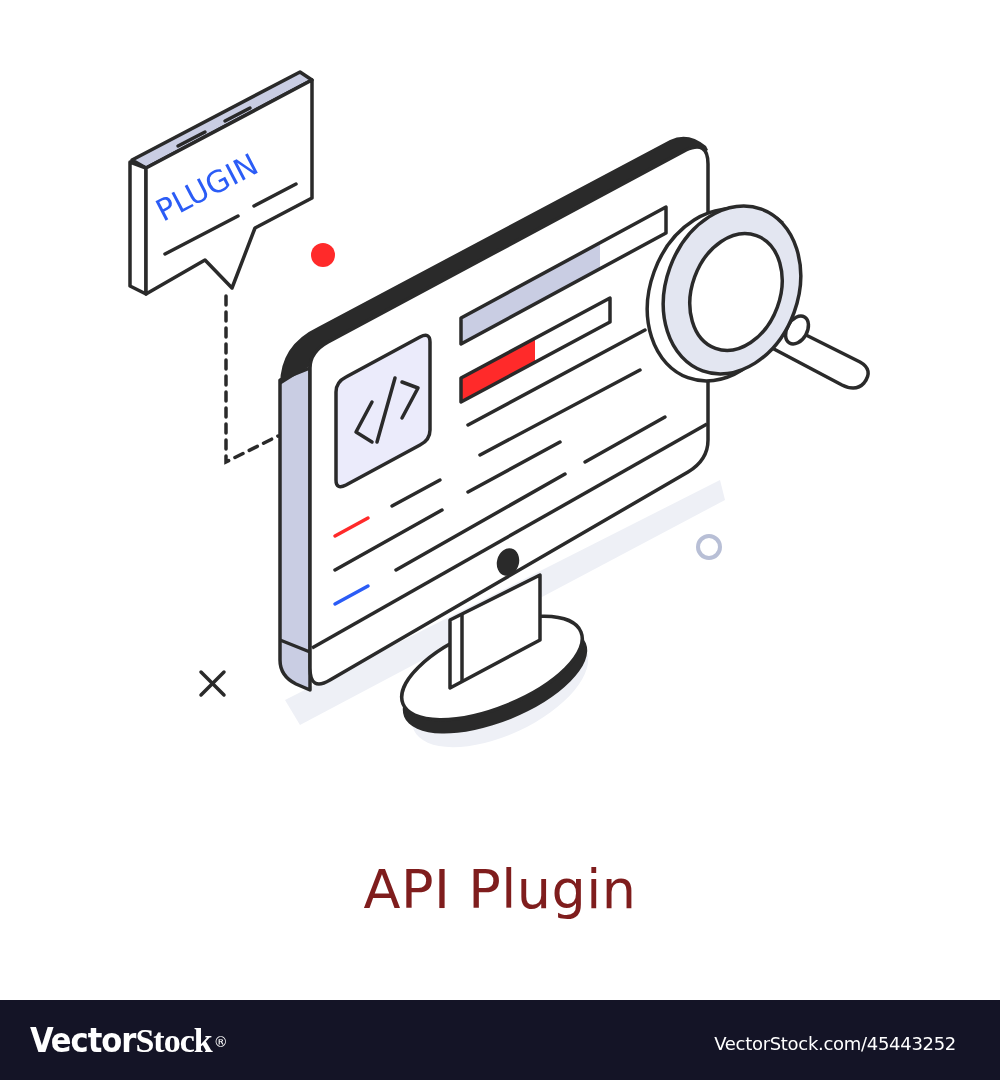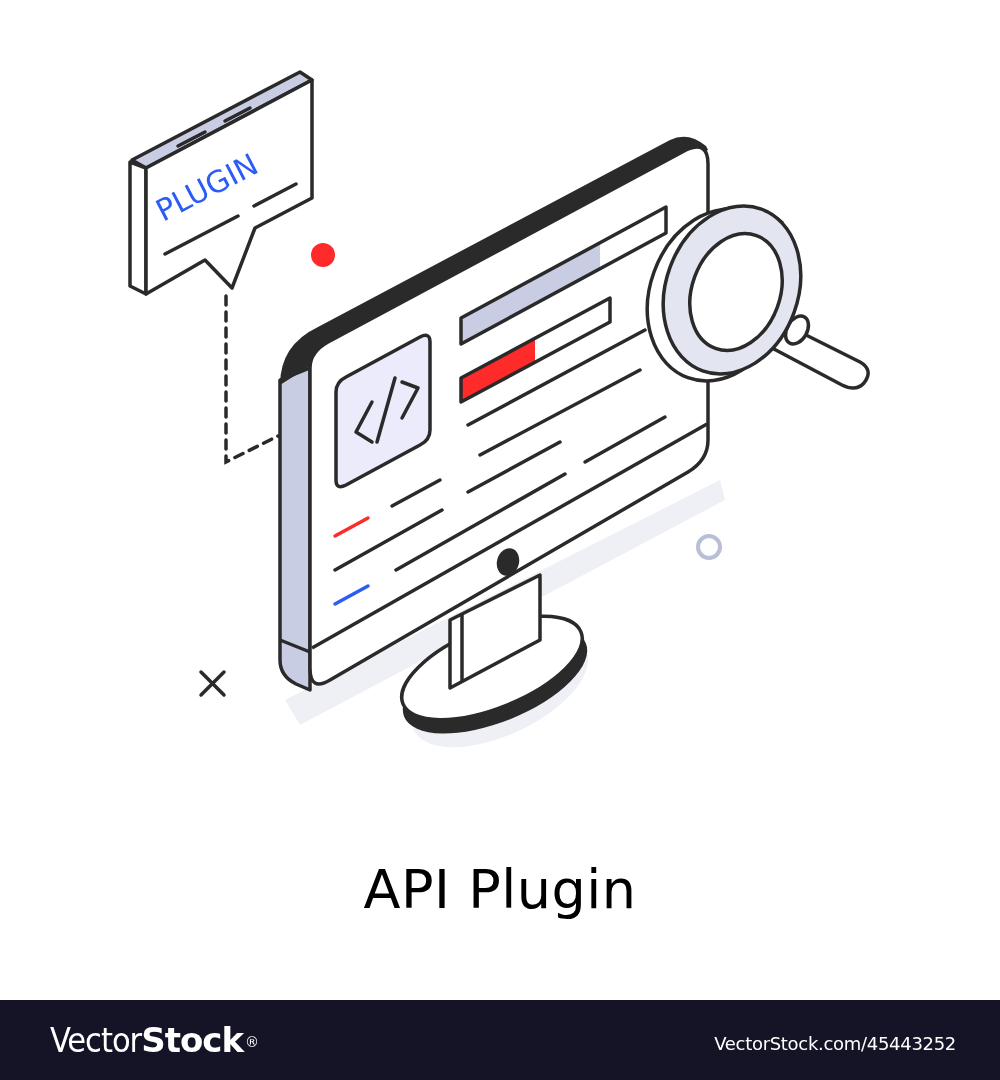--- a/index.html
+++ b/index.html
@@ -28,43 +28,43 @@
       top: 0;
     }
     .caption {
       position: absolute;
       left: 0;
       top: 858px;
       width: 1000px;
       text-align: center;
       font-family: "DejaVu Sans", sans-serif;
       font-size: 54px;
-      color: #000000;
+      color: #7f1d1d;
       letter-spacing: 0.5px;
     }
     .footer {
       position: absolute;
       left: 0;
       top: 1000px;
       width: 1000px;
       height: 80px;
       background: #141426;
       color: #ffffff;
     }
     .brand {
       position: absolute;
       left: 30px;
       top: 20px;
       font-family: "DejaVu Sans", sans-serif;
       font-size: 34px;
       letter-spacing: -1px;
       line-height: 40px;
     }
-    .brand .light { font-weight: 400; font-stretch: condensed; margin-left: 20px; }
-    .brand .bold { font-weight: bold; }
+    .brand .light { font-weight: 700; font-stretch: condensed; }
+    .brand .bold { font-weight: bold; font-family: Liberation Serif, serif; }
     .brand .reg {
       font-size: 14px;
       vertical-align: top;
       position: relative;
       top: 2px;
       margin-left: 2px;
     }
     .stock-id {
       position: absolute;
       right: 44px;

